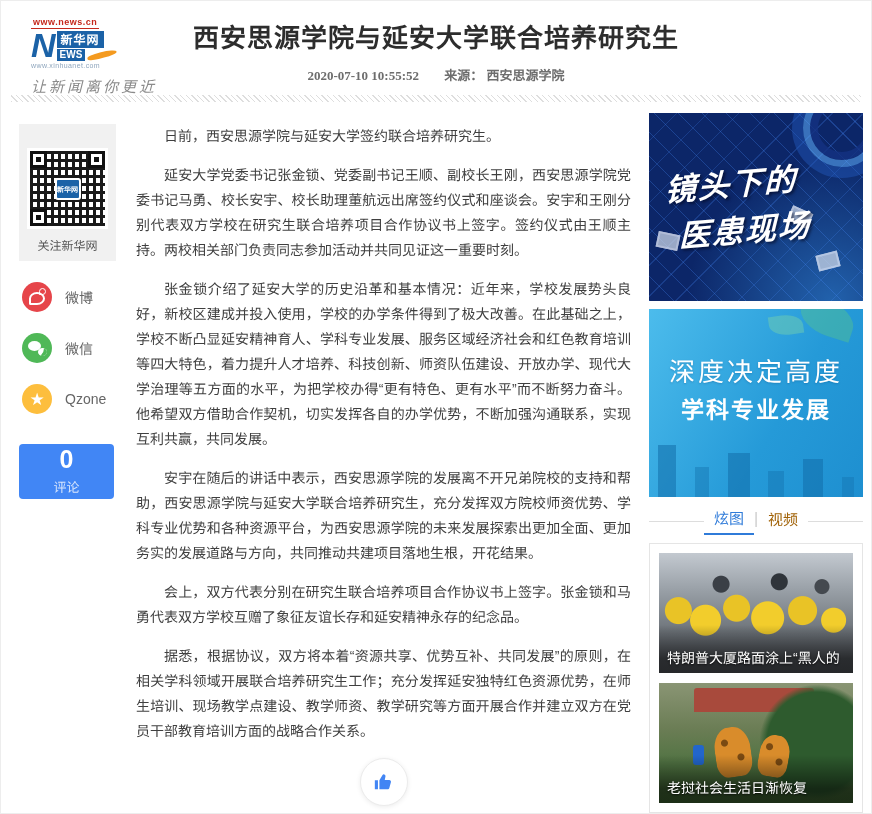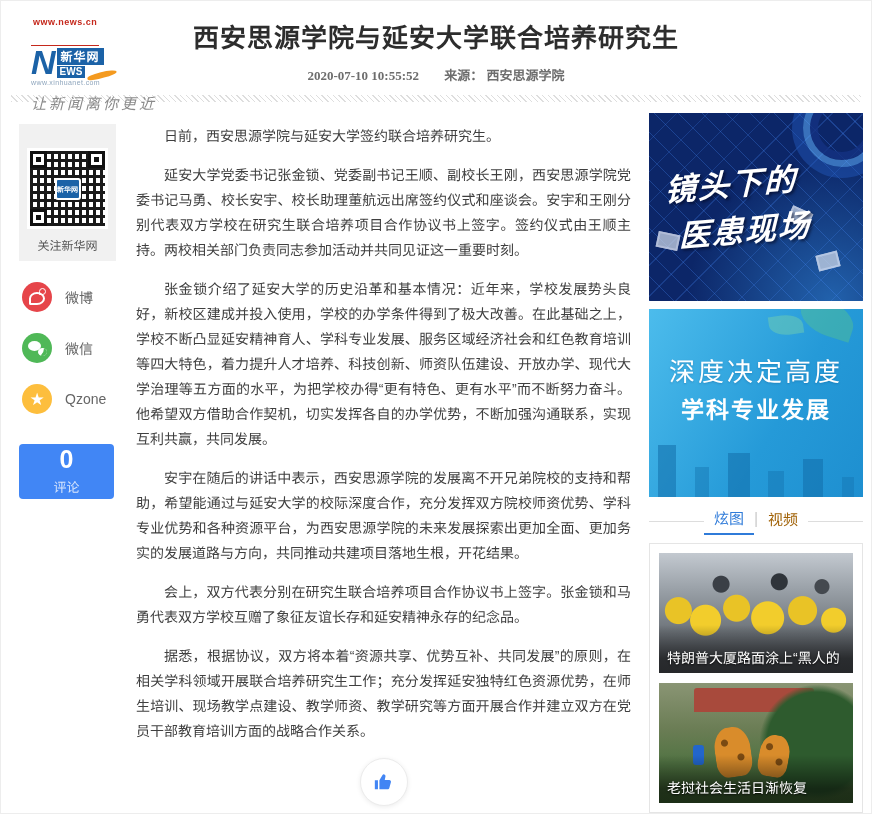--- a/index.html
+++ b/index.html
@@ -6,26 +6,26 @@
   html,body { margin:0; padding:0; background:#fff; }
   .page {
     width:872px; height:814px; position:relative; overflow:hidden;
     background:#fff; border:1px solid #ededed;
     font-family:"Liberation Sans","DejaVu Sans",sans-serif;
   }
 
   
   .header { position:relative; height:88px; }
   .logo-block { position:absolute; left:30px; top:10px; width:140px; cursor:pointer; }
-  .logo-url-top { color:#c5281c; font-size:9px; font-weight:bold; border-bottom:1px solid #c5281c; display:inline-block; padding:0 2px 18px; letter-spacing:.5px; }
+  .logo-url-top { color:#c5281c; font-size:9px; font-weight:bold; border-bottom:1px solid #c5281c; display:inline-block; padding:0 2px 1px; letter-spacing:.5px; }
   .logo-main { display:flex; align-items:flex-start; margin-top:1px; }
   .logo-n { color:#1b62a7; font-size:34px; font-weight:bold; line-height:30px; font-style:italic; }
   .logo-right { margin-left:1px; }
   .logo-cn { background:#1b62a7; color:#fff; font-size:12px; font-weight:bold; padding:2px 4px 1px; letter-spacing:1px; }
-  .logo-ews-row { display:flex; align-items:flex-end; margin-top:1px; }
+  .logo-ews-row { display:flex; align-items:center; margin-top:1px; }
   .logo-ews { background:#1b62a7; color:#fff; font-size:10px; font-weight:bold; padding:0 3px 1px; }
   .logo-swoosh { width:30px; height:6px; background:#f49a1f; border-radius:50% 60% 50% 40%; transform:rotate(-14deg); margin-left:2px; }
   .logo-url-bottom { color:#8fa6bd; font-size:7px; margin-top:1px; letter-spacing:.4px; }
   .logo-slogan { color:#8a8a8a; font-size:15px; font-style:italic; letter-spacing:3px; margin-top:6px; font-family:"DejaVu Serif","Liberation Serif",serif; }
   .head-center { text-align:center;font-family:Liberation Serif, serif; }
   .page-title { margin:0; padding-top:16px; font-size:26px; color:#2d2d2d; font-weight:bold; letter-spacing:1px; }
   .meta-row { margin-top:11px; font-size:13px; color:#6d6d6d; font-weight:bold; }
   .meta-row .sp { display:inline-block; width:22px; }
   .hatch { height:7px; margin:6px 10px 0; background:repeating-linear-gradient(45deg,#dedede 0 1px,transparent 1px 4px); }
 
@@ -192,21 +192,21 @@
       <button class="comment-btn">
         <span class="comment-count">0</span>
         <span class="comment-label">评论</span>
       </button>
     </div>
 
     <div class="article-col">
       <p>日前，西安思源学院与延安大学签约联合培养研究生。</p>
       <p>延安大学党委书记张金锁、党委副书记王顺、副校长王刚，西安思源学院党委书记马勇、校长安宇、校长助理董航远出席签约仪式和座谈会。安宇和王刚分别代表双方学校在研究生联合培养项目合作协议书上签字。签约仪式由王顺主持。两校相关部门负责同志参加活动并共同见证这一重要时刻。</p>
       <p>张金锁介绍了延安大学的历史沿革和基本情况：近年来，学校发展势头良好，新校区建成并投入使用，学校的办学条件得到了极大改善。在此基础之上，学校不断凸显延安精神育人、学科专业发展、服务区域经济社会和红色教育培训等四大特色，着力提升人才培养、科技创新、师资队伍建设、开放办学、现代大学治理等五方面的水平，为把学校办得“更有特色、更有水平”而不断努力奋斗。他希望双方借助合作契机，切实发挥各自的办学优势，不断加强沟通联系，实现互利共赢，共同发展。</p>
-      <p>安宇在随后的讲话中表示，西安思源学院的发展离不开兄弟院校的支持和帮助，希望能通过与延安大学的校际深度合作，充分发挥双方院校师资优势、学科专业优势和各种资源平台，为西安思源学院的未来发展探索出更加全面、更加务实的发展道路与方向，共同推动共建项目落地生根，开花结果。</p>
+      <p>安宇在随后的讲话中表示，西安思源学院的发展离不开兄弟院校的支持和帮助，西安思源学院与延安大学联合培养研究生，充分发挥双方院校师资优势、学科专业优势和各种资源平台，为西安思源学院的未来发展探索出更加全面、更加务实的发展道路与方向，共同推动共建项目落地生根，开花结果。</p>
       <p>会上，双方代表分别在研究生联合培养项目合作协议书上签字。张金锁和马勇代表双方学校互赠了象征友谊长存和延安精神永存的纪念品。</p>
       <p>据悉，根据协议，双方将本着“资源共享、优势互补、共同发展”的原则，在相关学科领域开展联合培养研究生工作；充分发挥延安独特红色资源优势，在师生培训、现场教学点建设、教学师资、教学研究等方面开展合作并建立双方在党员干部教育培训方面的战略合作关系。</p>
 
       <div class="like-row">
         <div class="like-btn">
           <svg width="22" height="22" viewBox="0 0 24 24">
             <path fill="#4285f4" d="M2 10h3.4v10H2zM7 20h8.9c.9 0 1.7-.6 1.9-1.5l1.8-6.4c.3-1.2-.6-2.4-1.9-2.4h-4.9l.8-3.8c.2-1-.4-2-1.4-2.2-.7-.2-1.4.1-1.8.7L7 10z"></path>
           </svg>
         </div>
       </div>

